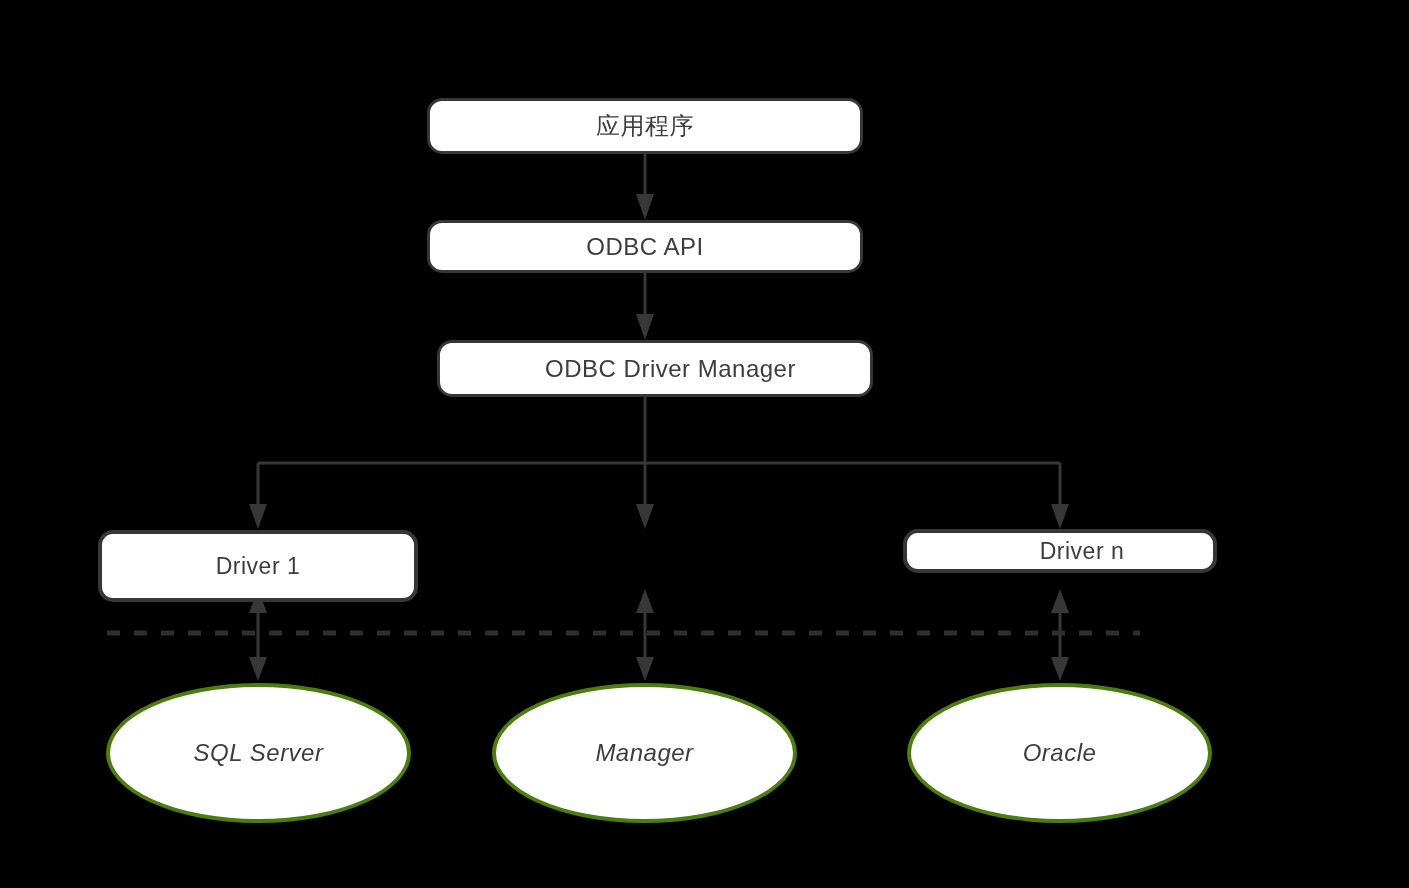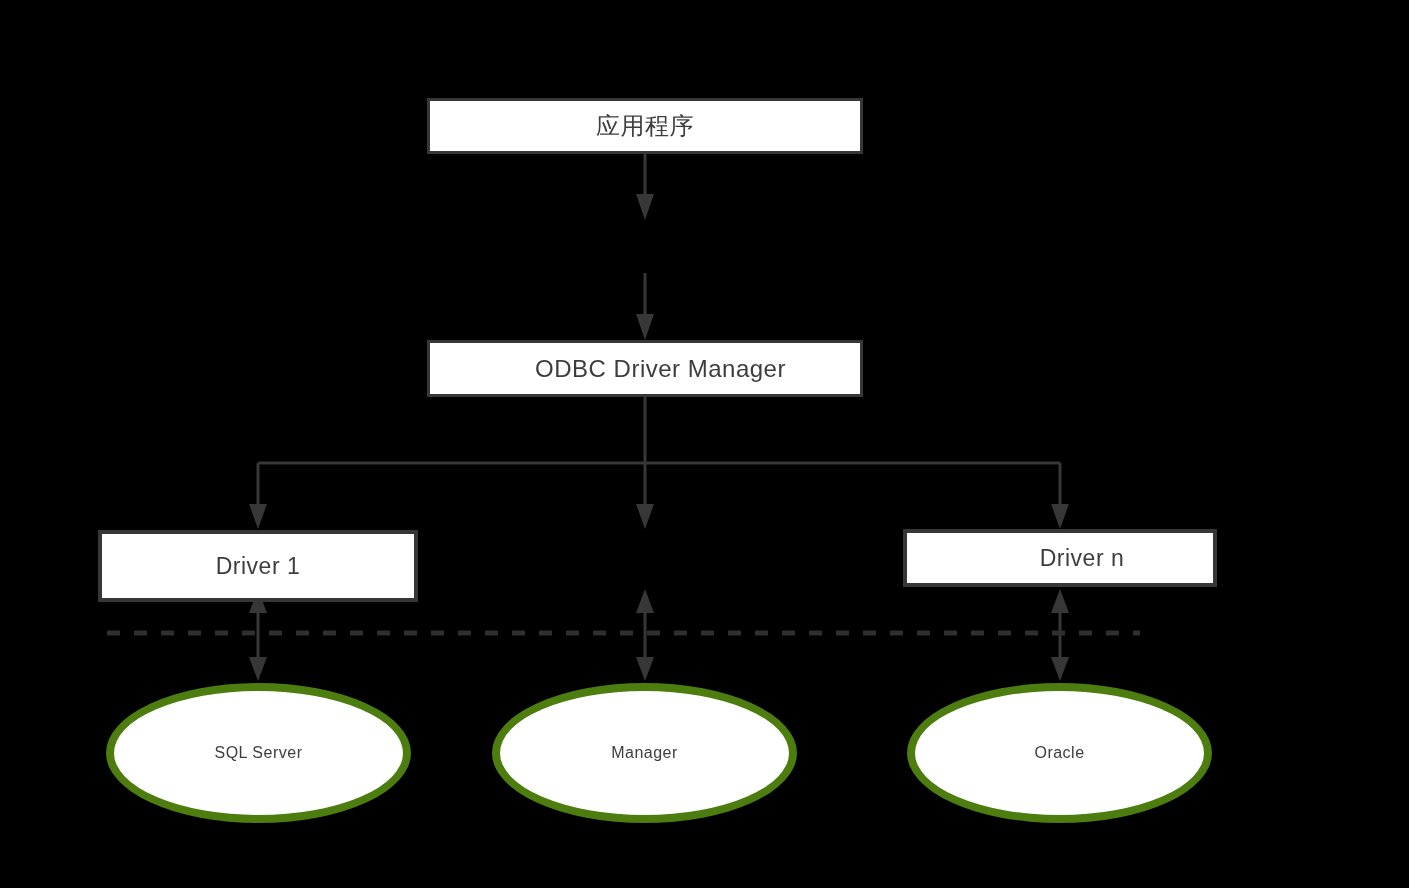--- a/index.html
+++ b/index.html
@@ -24,41 +24,43 @@
   }
   .node {
     position: absolute;
     background: #ffffff;
     display: flex;
     align-items: center;
     justify-content: center;
     color: #3d3d3d;
     letter-spacing: 0.5px;
     box-sizing: border-box;
+    border-radius: 15px;
   }
   .rect-node {
     border: 3px solid #373737;
     font-size: 24px;
   }
   .driver-node {
     border: 4px solid #373737;
     font-size: 23px;
   }
   .ellipse-node {
-    border: 8px solid #4d7c0f;
+    border: 4px solid #4d7c0f;
     border-radius: 50%;
-    font-size: 16px;
+    font-size: 24px;
+    font-style: italic;
   }
   
   #node-application    { left: 427px; top: 98px;  width: 436px; height: 56px; }
   #node-odbc-api       { left: 427px; top: 220px; width: 436px; height: 53px; }
-  #node-driver-manager { left: 427px; top: 340px; width: 436px; height: 57px; padding-left: 31px; }
+  #node-driver-manager { left: 437px; top: 340px; width: 436px; height: 57px; padding-left: 31px; }
   #node-driver-1       { left: 98px;  top: 530px; width: 320px; height: 72px; justify-content: center; }
   #node-driver-2       { left: 495px; top: 530px; width: 300px; height: 57px; }
-  #node-driver-n       { left: 903px; top: 529px; width: 314px; height: 58px; padding-left: 44px; }
+  #node-driver-n       { left: 903px; top: 529px; width: 314px; height: 44px; padding-left: 44px; }
   
   #node-db-1 { left: 106px; top: 683px; width: 305px; height: 140px; }
   #node-db-2 { left: 492px; top: 683px; width: 305px; height: 140px; }
   #node-db-3 { left: 907px; top: 683px; width: 305px; height: 140px; justify-content: center; }
 </style>
 </head>
 <body>
 
 <div class="canvas">
 
@@ -101,20 +103,23 @@
       <polygon points="1051,657 1069,657 1060,681" stroke="none"></polygon>
     </g>
 
     <line x1="107" y1="633" x2="1140" y2="633" stroke="#2f2f2f" stroke-width="5" stroke-dasharray="13 14"></line>
   </svg>
 
   <div class="node rect-node" id="node-application">
     <span>应用程序</span>
   </div>
 
+  <div class="node rect-node" id="node-odbc-api">
+    <span>ODBC API</span>
+  </div>
 
   <div class="node rect-node" id="node-driver-manager">
     <span>ODBC Driver Manager</span>
   </div>
 
   <div class="node driver-node" id="node-driver-1">
     <span>Driver 1</span>
   </div>
 
 

